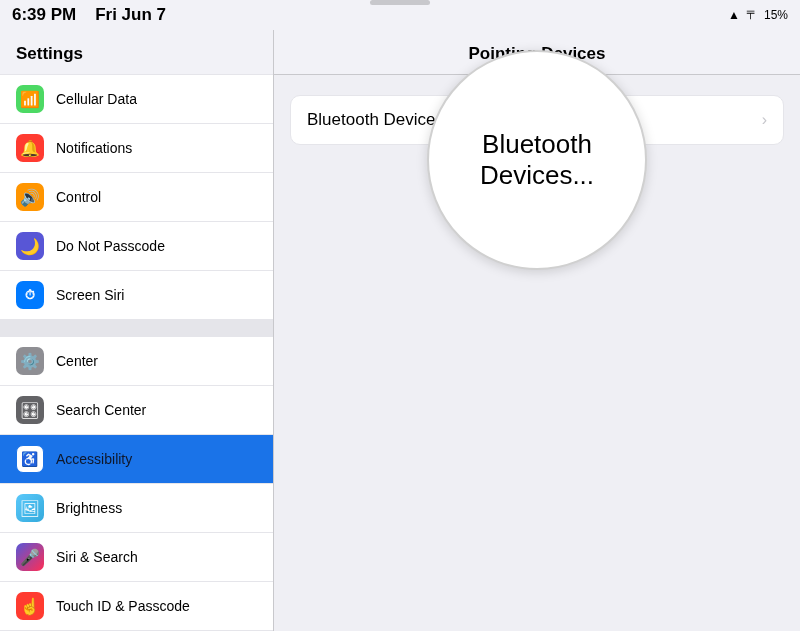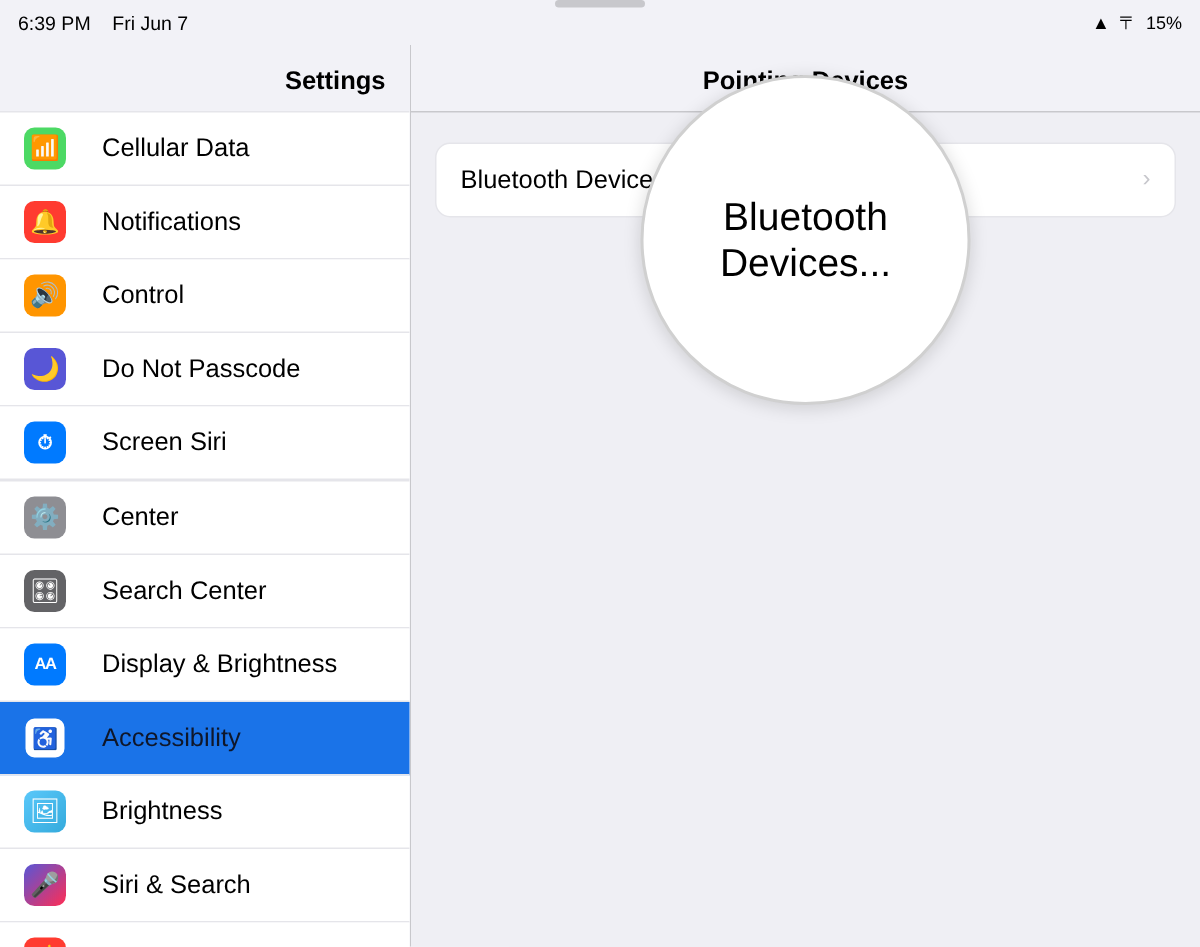--- a/index.html
+++ b/index.html
@@ -17,22 +17,22 @@
       top: 0; left: 0; right: 0;
       height: 30px;
       background: #f2f2f7;
       display: flex;
       align-items: center;
       justify-content: space-between;
       padding: 0 12px;
       z-index: 100;
     }
     .status-time {
-      font-size: 13px;
-      font-weight: 400;
+      font-size: 17px;
+      font-weight: 700;
       color: #000;
     }
     .status-icons {
       display: flex;
       align-items: center;
       gap: 6px;
       font-size: 12px;
       color: #000;
     }
 
@@ -50,21 +50,21 @@
       border-right: 1px solid #c8c8cc;
       display: flex;
       flex-direction: column;
       overflow-y: auto;
     }
     .sidebar-header {
       padding: 14px 16px 10px;
       font-size: 17px;
       font-weight: 600;
       color: #000;
-      text-align: right;
+      text-align: left;
       background: #f2f2f7;
     }
 
     .sidebar-section {
       margin-bottom: 0;
     }
     .sidebar-divider {
       height: 30px;
       background: #e5e5ea;
     }
@@ -94,23 +94,22 @@
       border-radius: 7px;
       margin-right: 12px;
       display: flex;
       align-items: center;
       justify-content: center;
       flex-shrink: 0;
       font-size: 16px;
       color: #fff;
     }
     .item-label {
-      font-size: 17px;
-      color: #000;
-      margin-left: 12px;
+      font-size: 14px;
+      color: #000;
     }
 
     
     .icon-green { background: #4cd964; }
     .icon-red { background: #ff3b30; }
     .icon-orange { background: #ff9500; }
     .icon-purple { background: #5856d6; }
     .icon-blue { background: #007aff; }
     .icon-gray { background: #8e8e93; }
     .icon-dark-gray { background: #636366; }
@@ -243,24 +242,20 @@
 
     <div class="sidebar-section">
       <div class="sidebar-item">
         <div class="item-icon icon-gray">⚙️</div>
         <span class="item-label">Center</span>
       </div>
       <div class="sidebar-item">
         <div class="item-icon icon-dark-gray">🎛</div>
         <span class="item-label">Search Center</span>
       </div>
-      <div class="sidebar-item">
-        <div class="item-icon icon-blue" style="font-size:11px; font-weight:800; letter-spacing:-1px;">AA</div>
-        <span class="item-label">Display &amp; Brightness</span>
-      </div>
       <div class="sidebar-item active">
         <div class="item-icon icon-blue" style="background:#fff; color:#1a73e8; font-size:14px; border: 1.5px solid #1a73e8;">♿</div>
         <span class="item-label">Accessibility</span>
       </div>
       <div class="sidebar-item">
         <div class="item-icon" style="background: linear-gradient(135deg, #5ac8fa 0%, #34aadc 100%);">🖼</div>
         <span class="item-label">Brightness</span>
       </div>
       <div class="sidebar-item">
         <div class="item-icon" style="background: linear-gradient(135deg, #5856d6, #ff2d55);">🎤</div>

